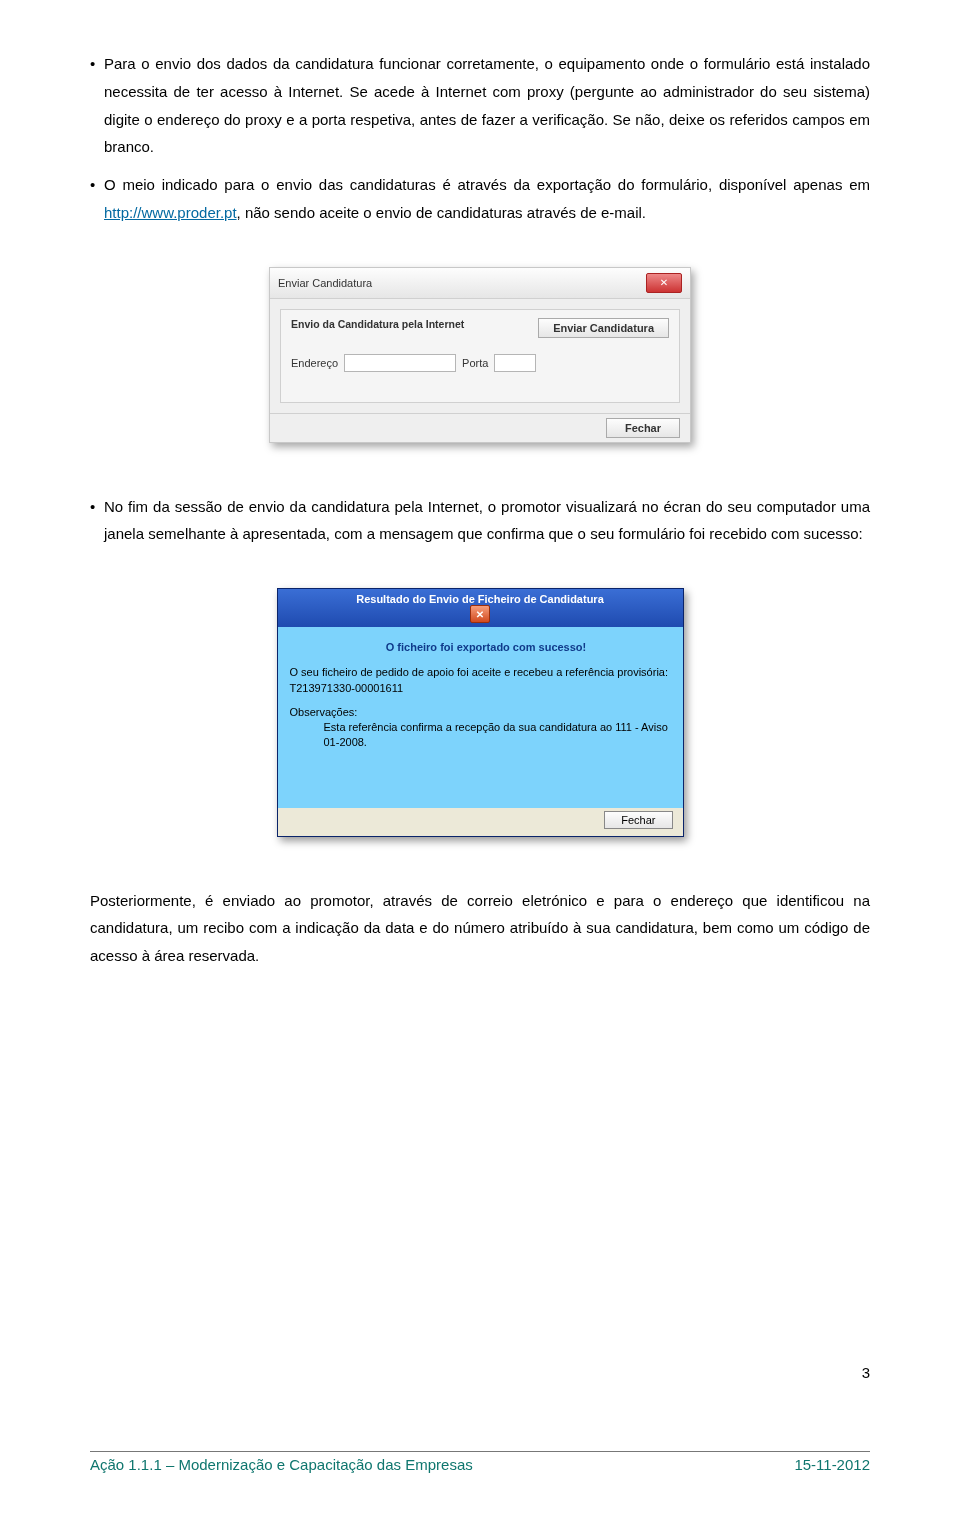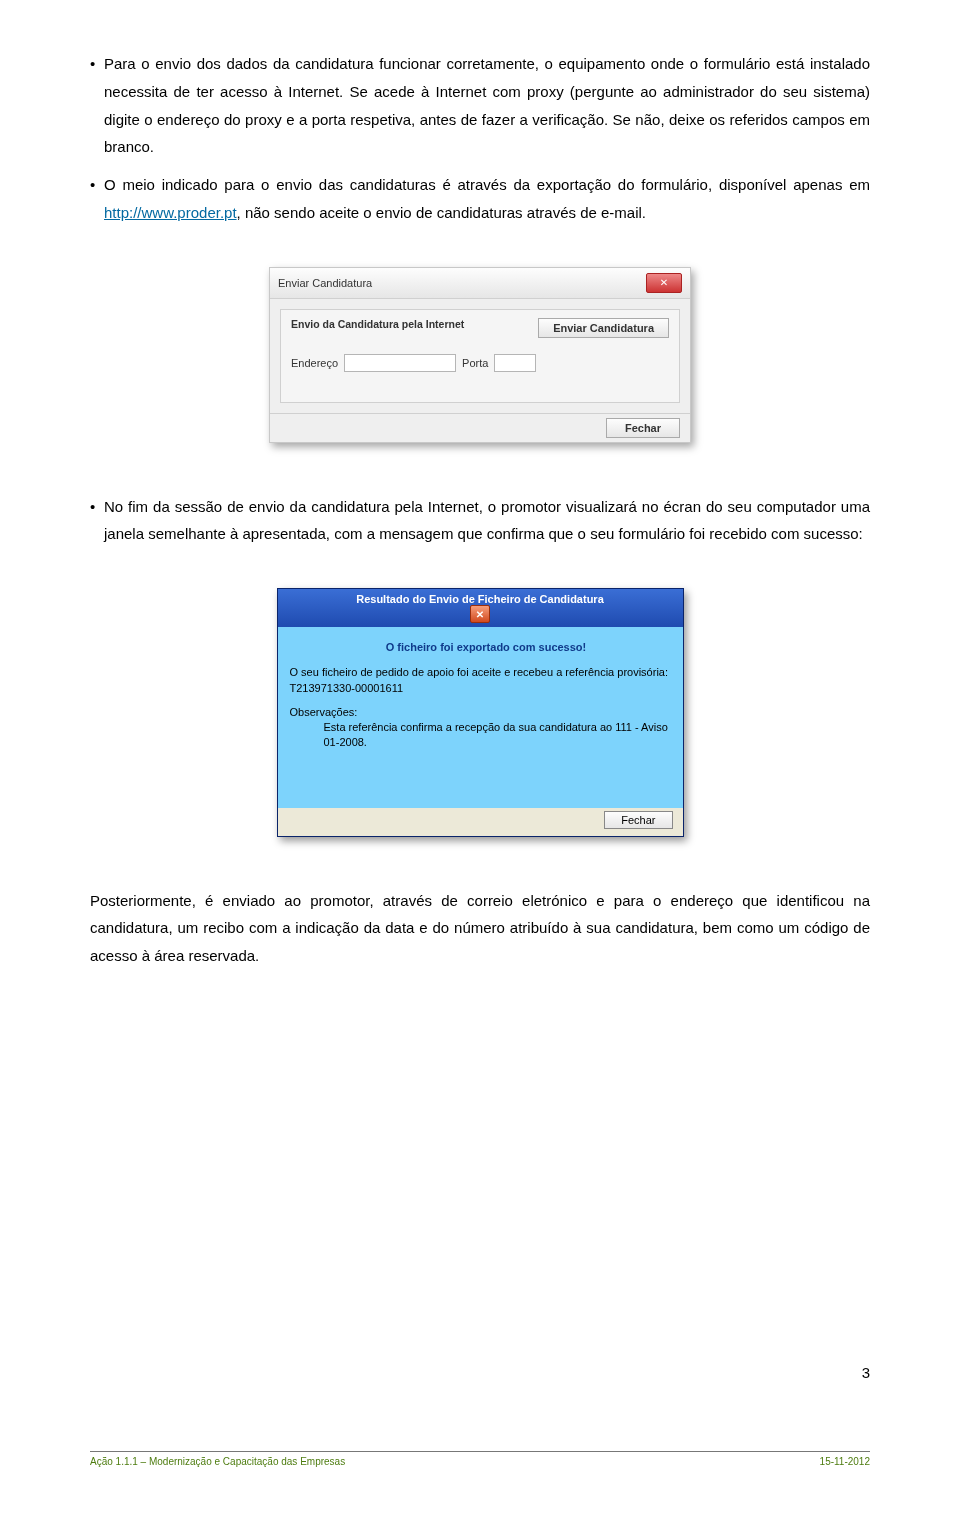--- a/index.html
+++ b/index.html
@@ -226,22 +226,22 @@
     position: relative;
     height: 24px;
   }
   .footer-line {
     border-top: 1px solid #777;
     margin: 0 90px;
   }
   .footer-text {
     display: flex;
     justify-content: space-between;
-    font-size: 10px;
-    color: #4d7c0f;
+    font-size: 15px;
+    color: #0f766e;
     padding: 4px 90px 0 90px;
   }
 </style>
 </head>
 <body>
 
 <div class="page">
 
   <div class="bullet-para">
     <div class="bullet">•</div>

